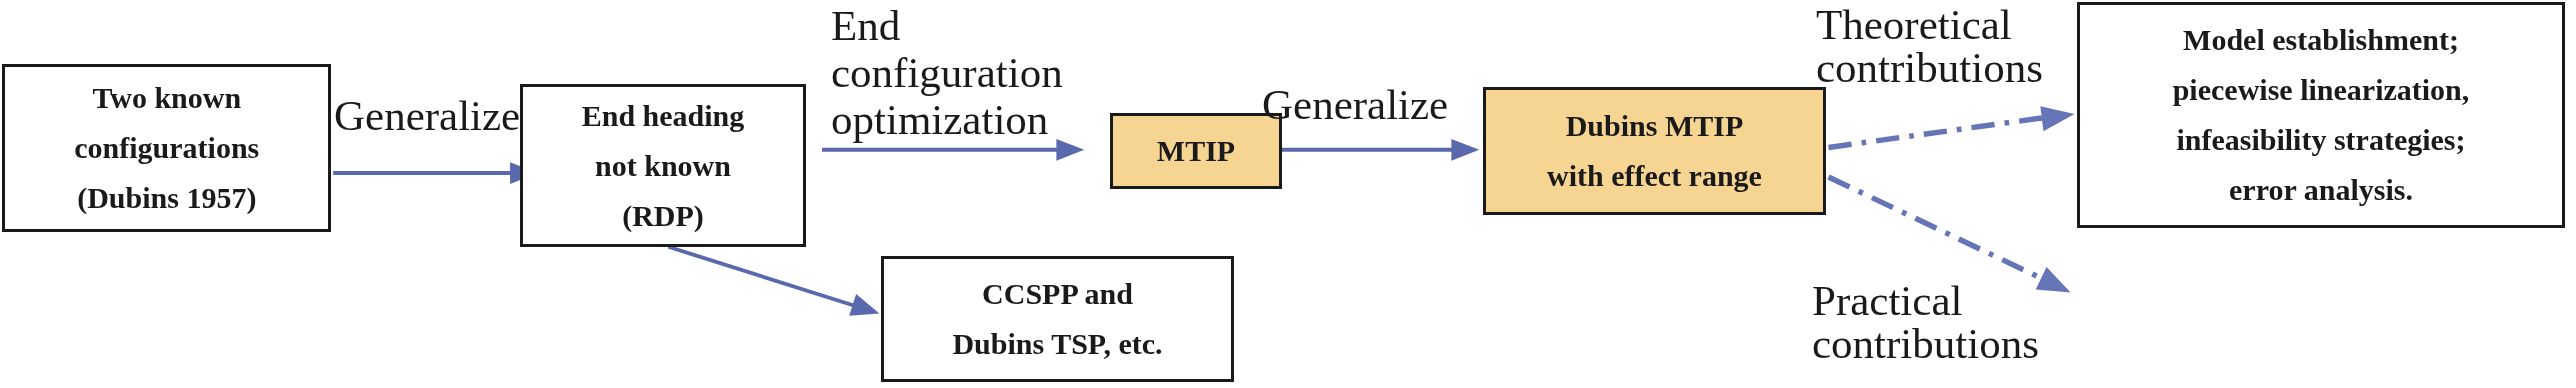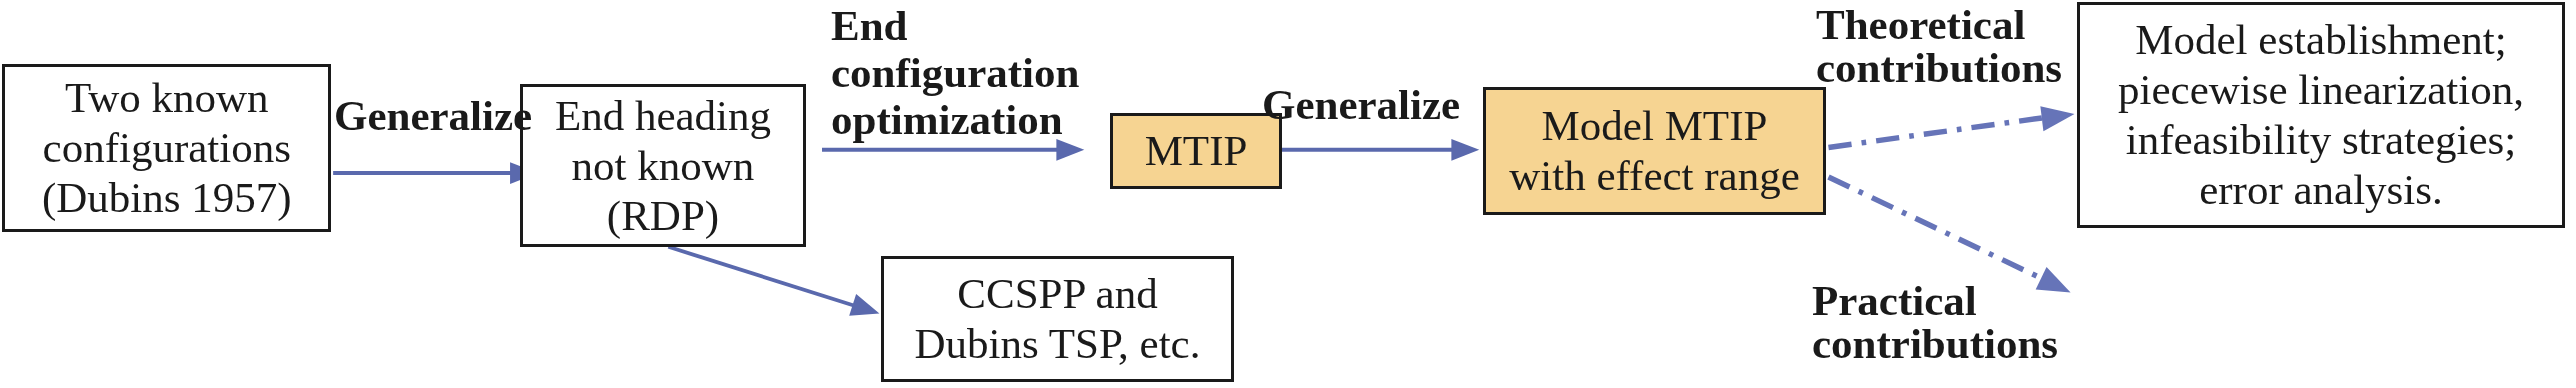--- a/index.html
+++ b/index.html
@@ -4,25 +4,25 @@
 <style>
   html,body{margin:0;padding:0;background:#ffffff;}
   #canvas{
     position:relative;width:2576px;height:388px;background:#ffffff;overflow:hidden;
     font-family:"Liberation Serif","DejaVu Serif",serif;color:#1a1a1a;
   }
   #arrow-layer{position:absolute;left:0;top:0;width:2576px;height:388px;}
   .box{
     position:absolute;box-sizing:border-box;border:3.9px solid #1a1a1a;background:#ffffff;
     display:flex;align-items:center;justify-content:center;text-align:center;
-    font-size:43px;line-height:50px;white-space:pre-line;
+    font-size:30px;line-height:50px;white-space:pre-line;font-weight:bold;
   }
   .box.orange{background:#F6D492;}
   .label{
-    position:absolute;font-size:43px;line-height:47px;white-space:pre-line;text-align:left;font-weight:bold;
+    position:absolute;font-size:43px;line-height:47px;white-space:pre-line;text-align:left;
   }
   .label.tight{line-height:43px;}
   .solid-line{stroke:#5a69ad;stroke-width:5;fill:none;}
   .solid-head{fill:#5a69ad;stroke:none;}
   .dashdot-line{stroke:#6674b8;stroke-width:7;fill:none;stroke-dasharray:30 13 6 13;}
   .dashdot-head{fill:#6674b8;stroke:none;}
 </style>
 </head>
 <body>
 
@@ -64,21 +64,21 @@
   <div class="box" style="left:2.3px;top:64px;width:329px;height:168px;">Two known
 configurations
 (Dubins 1957)</div>
 
   <div class="box" style="left:520px;top:84px;width:286px;height:163px;">End heading
 not known
 (RDP)</div>
 
   <div class="box orange" style="left:1110px;top:113px;width:172px;height:76px;">MTIP</div>
 
-  <div class="box orange" style="left:1483px;top:87px;width:343px;height:128px;">Model MTIP
+  <div class="box orange" style="left:1483px;top:87px;width:343px;height:128px;">Dubins MTIP
 with effect range</div>
 
   <div class="box" style="left:881px;top:256px;width:353px;height:126px;">CCSPP and
 Dubins TSP, etc.</div>
 
   <div class="box" style="left:2077px;top:1.6px;width:488px;height:226px;">Model establishment;
 piecewise linearization,
 infeasibility strategies;
 error analysis.</div>
 

